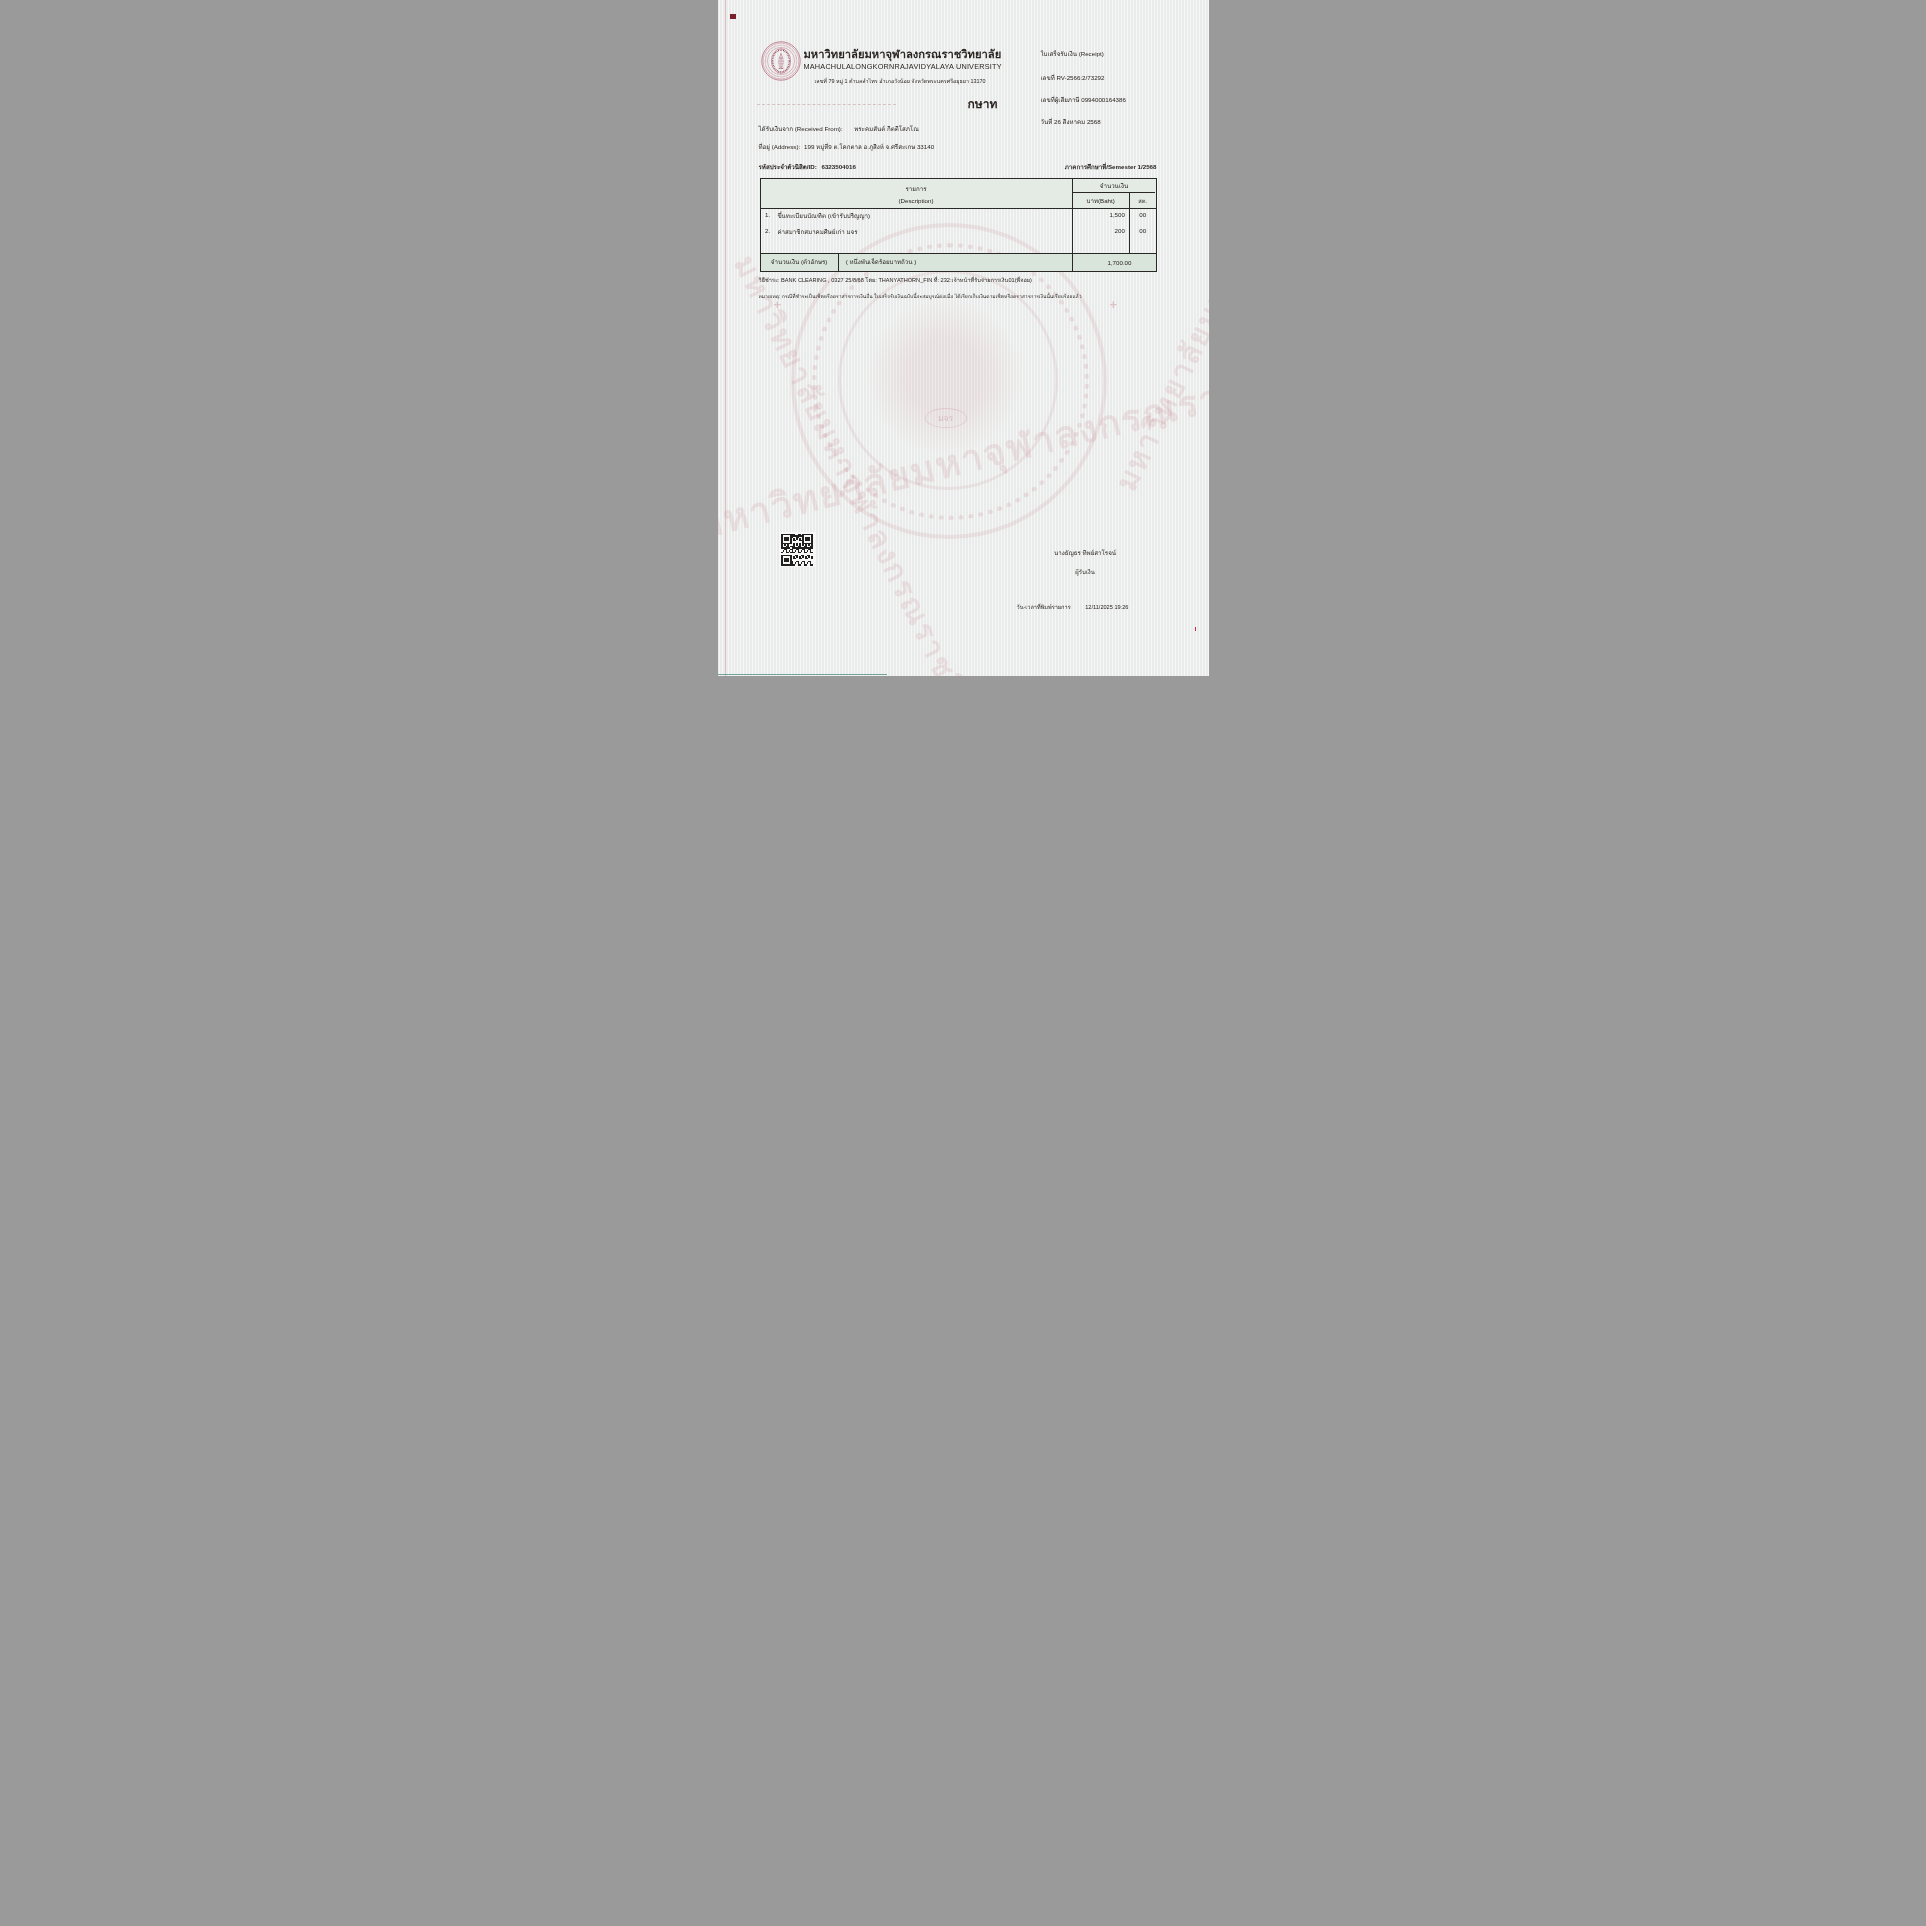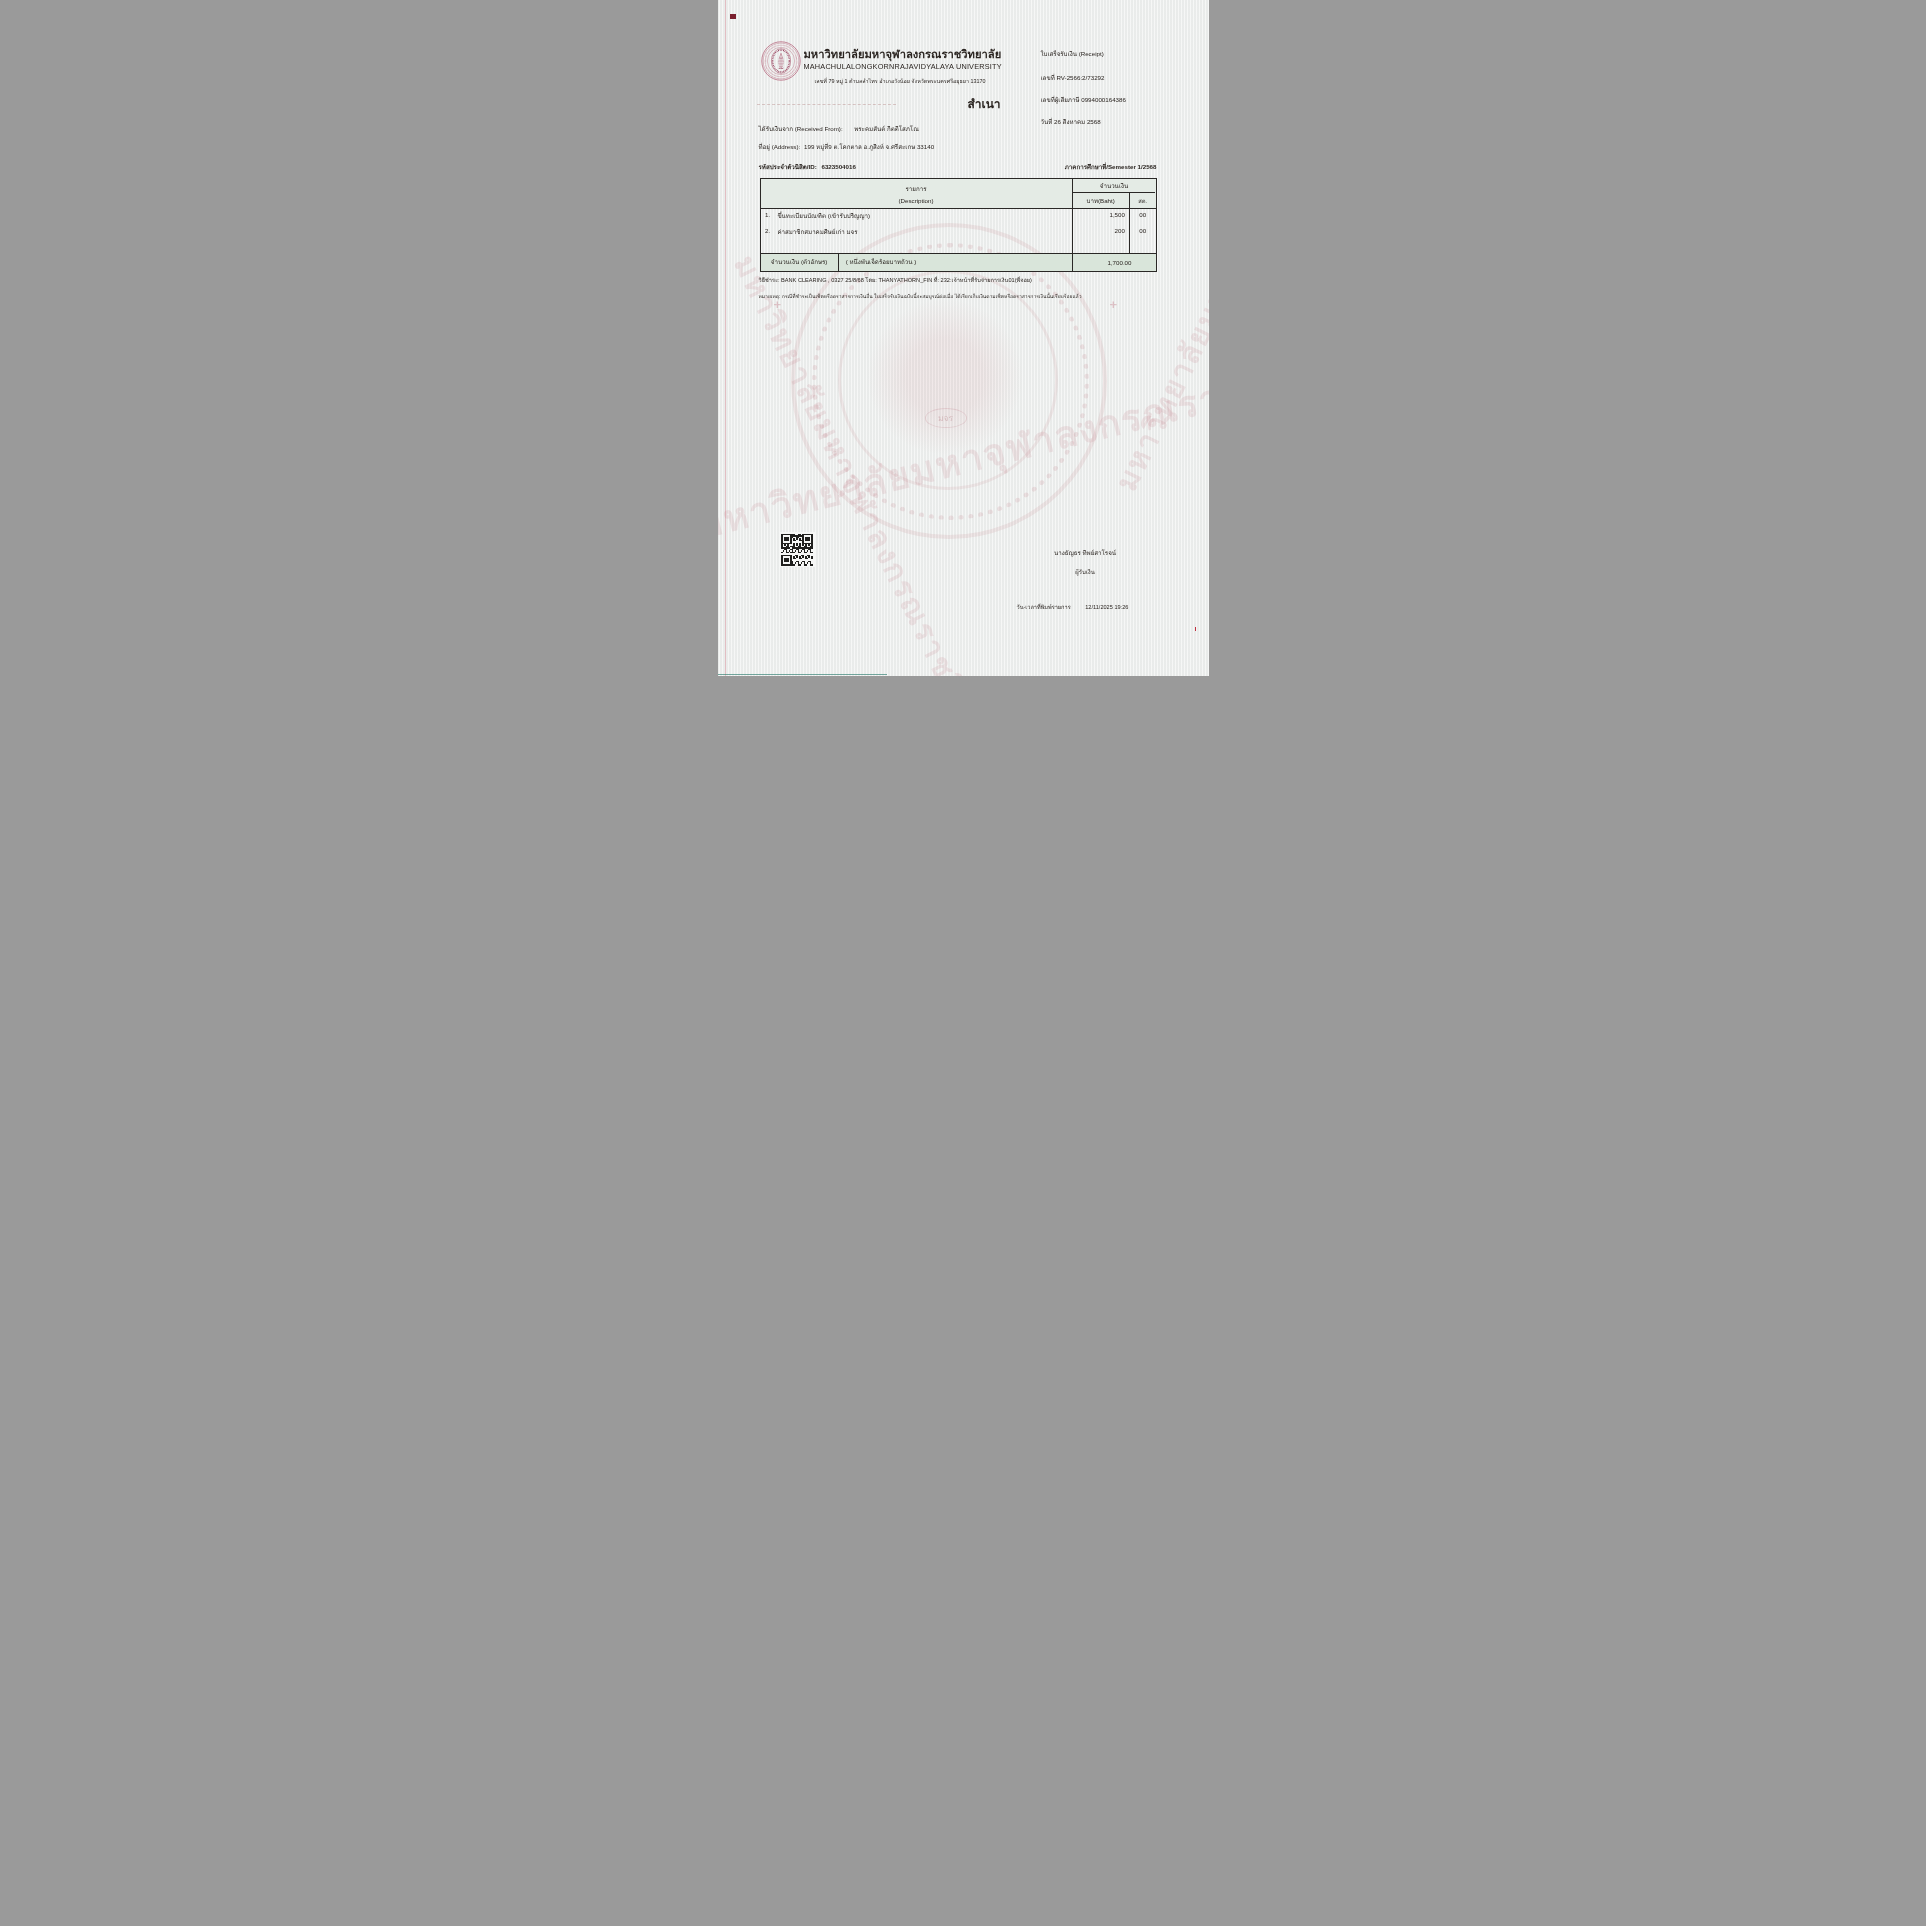--- a/index.html
+++ b/index.html
@@ -99,21 +99,21 @@
     <ellipse cx="52" cy="52" rx="21.5" ry="28.5" fill="none" stroke="#8e2f4f" stroke-width="3.2" stroke-dasharray="2,2.4"></ellipse>
     <path d="M52 32 L56 44 L48 44 Z" fill="none" stroke="#9c3a57" stroke-width="1.2"></path>
     <path d="M46 46 H58 M45 50 H59 M44 54 H60 M45 58 H59 M46 62 H58" stroke="#9c3a57" stroke-width="1.1" fill="none"></path>
     <path d="M47 66 H57 M49 70 H55" stroke="#9c3a57" stroke-width="1.1" fill="none"></path>
     <text x="52" y="71.5" font-size="6" text-anchor="middle" fill="#8e2f4f" font-family="'DejaVu Sans',sans-serif">๕๕๕</text>
   </svg>
 
   <div class="t name-th">มหาวิทยาลัยมหาจุฬาลงกรณราชวิทยาลัย</div>
   <div class="t name-en">MAHACHULALONGKORNRAJAVIDYALAYA UNIVERSITY</div>
   <div class="t univ-addr">เลขที่ 79 หมู่ 1 ตำบลลำไทร อำเภอวังน้อย จังหวัดพระนครศรีอยุธยา 13170</div>
-  <div class="t copy-label">สำเนา</div>
+  <div class="t copy-label">กษาท</div>
 
   <div class="t ri" style="top:49px;">ใบเสร็จรับเงิน (Receipt)</div>
   <div class="t ri" style="top:73px;">เลขที่ RV-2566:2/73292</div>
   <div class="t ri" style="top:95px;">เลขที่ผู้เสียภาษี 0994000164386</div>
   <div class="t ri" style="top:117px;">วันที่ 26  สิงหาคม  2568</div>
 
   <div class="t line-16" style="left:41px;top:124px;">
     <span>ได้รับเงินจาก (Received From):</span><span style="margin-left:11.6px;">พระคมสันต์   กิตติโสภโณ</span>
   </div>
   <div class="t line-16" style="left:41px;top:142px;">

